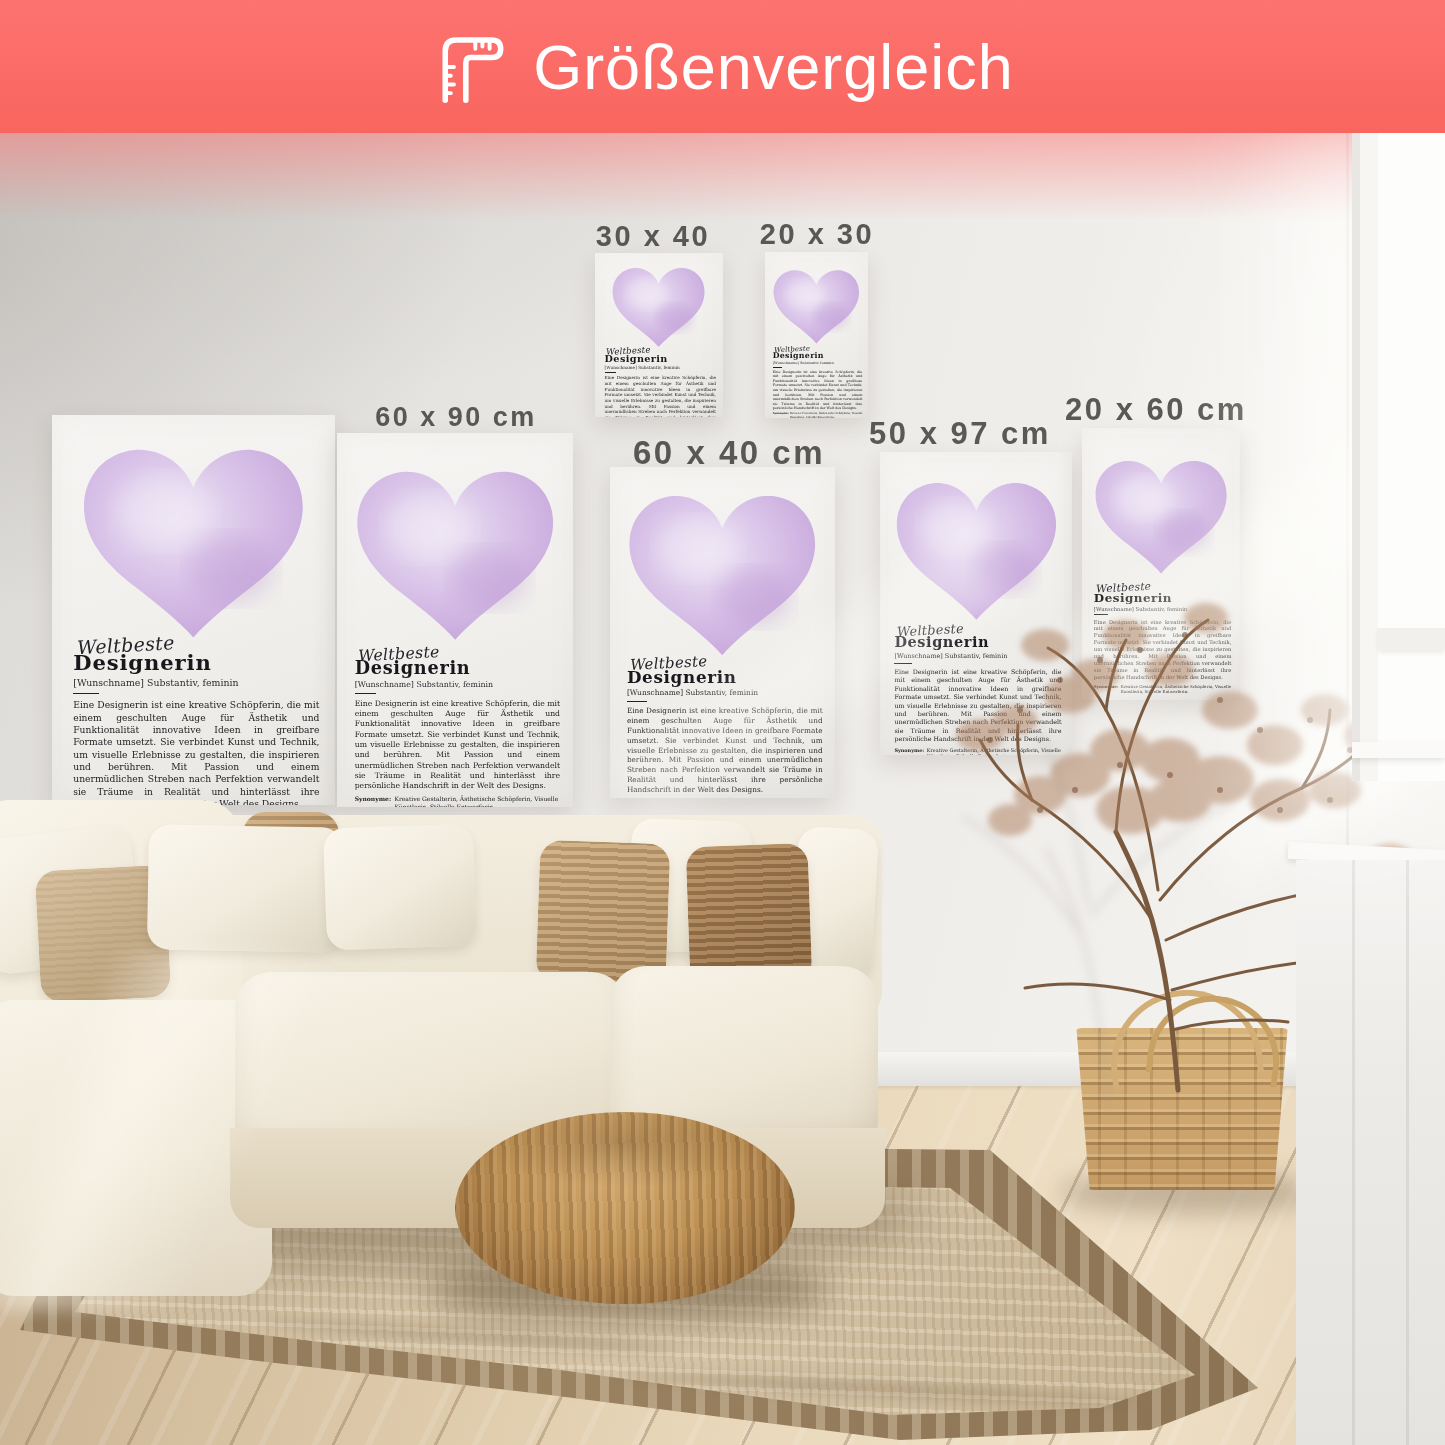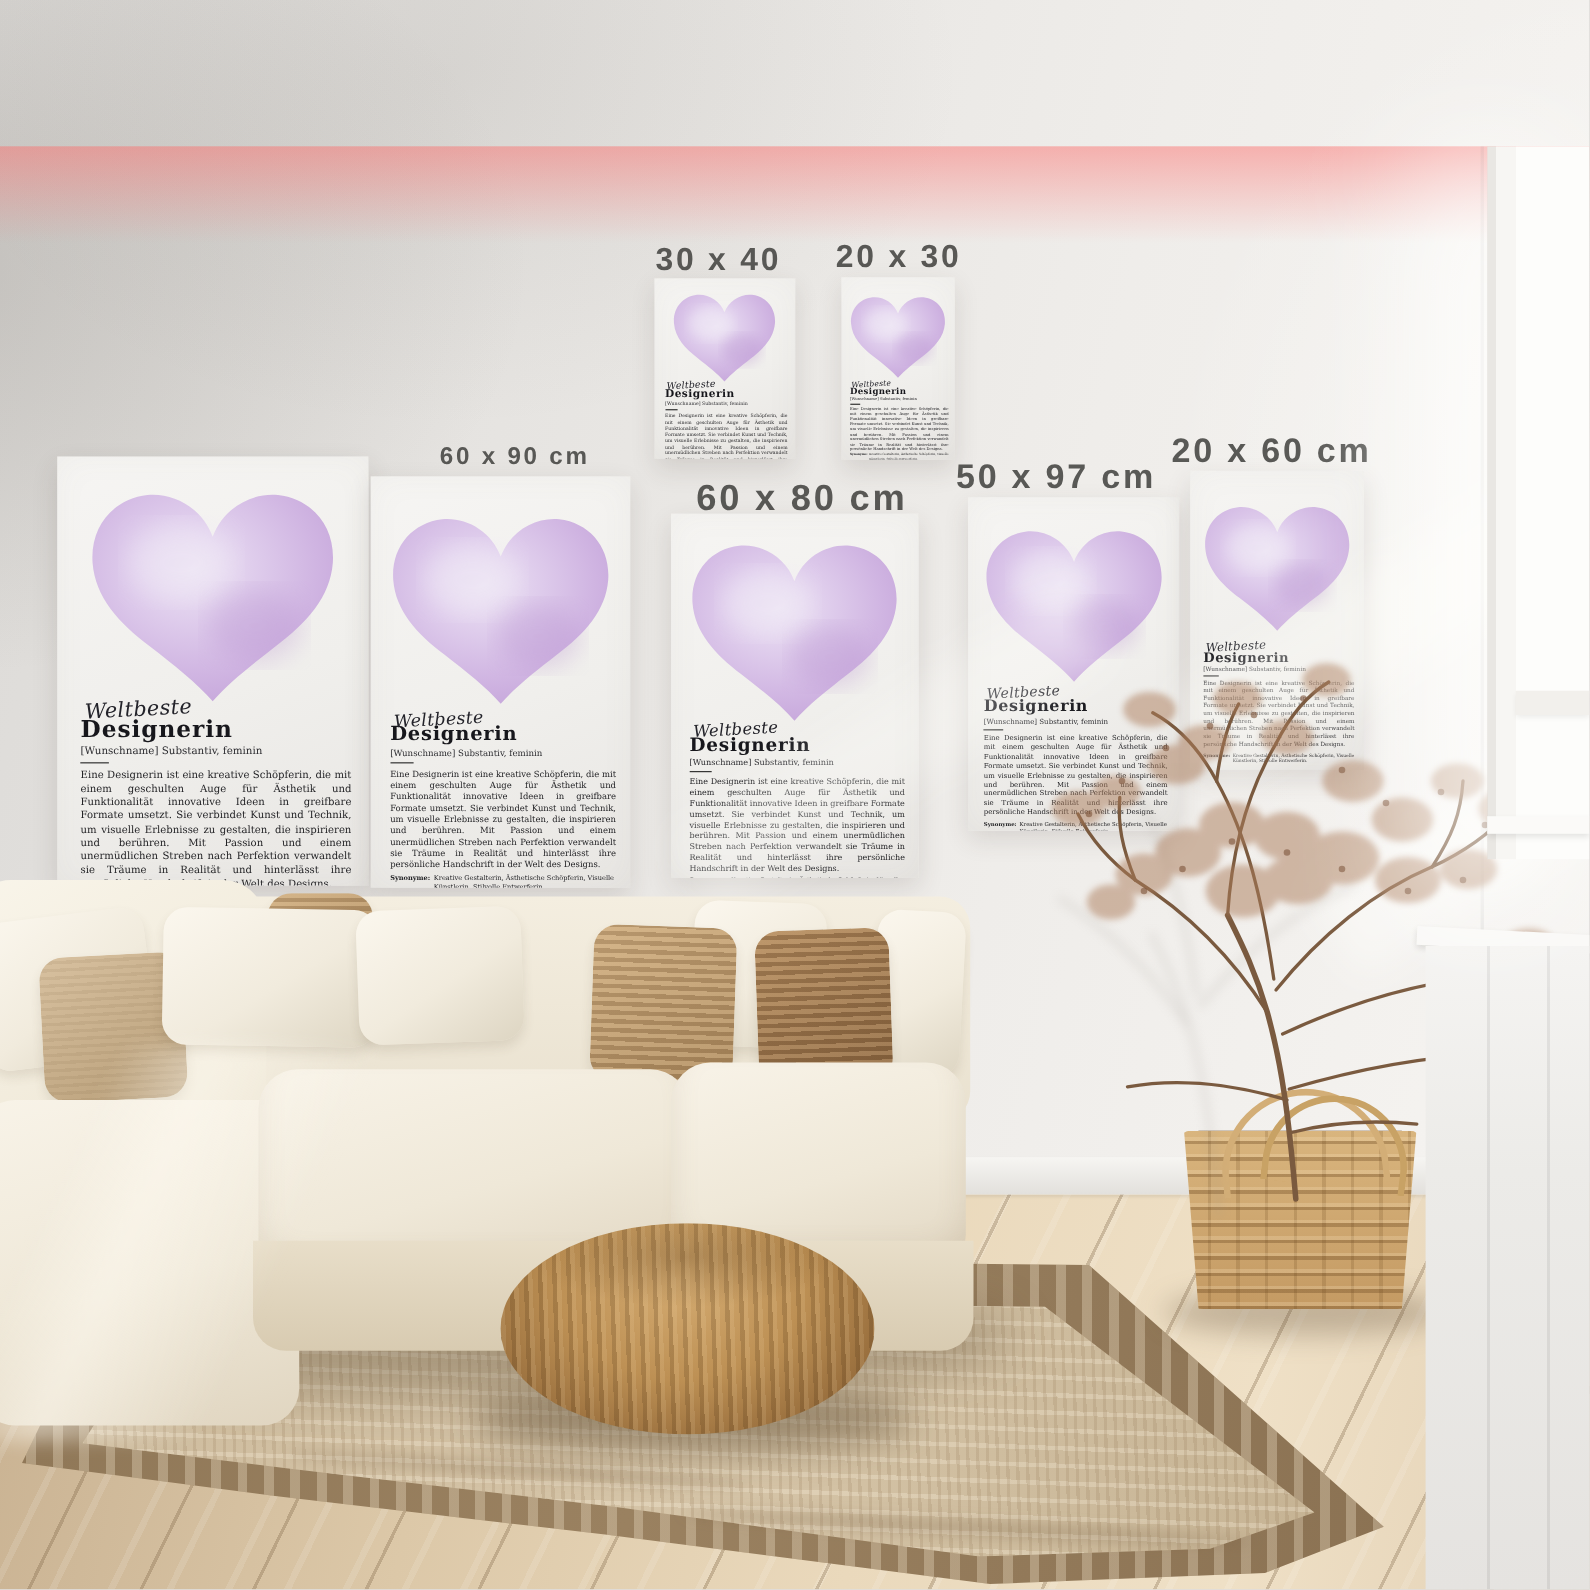--- a/index.html
+++ b/index.html
@@ -158,24 +158,24 @@
         <ellipse cx="38" cy="34" rx="20" ry="15" fill="#f0e9f6" opacity=".55" filter="url(#soft2)"></ellipse>
         <ellipse cx="66" cy="58" rx="18" ry="14" fill="#b48ccc" opacity=".30" filter="url(#soft2)"></ellipse>
       </symbol>
     </defs>
   </svg>
 
   <div class="abs" id="wall"></div>
   <div class="abs" id="banner-glow"></div>
   <div class="abs" id="corner-line"></div>
 
-  <div class="size-label" style="left:350px;top:402px;width:236px;font-size:22px">60 x 90 cm</div>
+  <div class="size-label" style="left:338px;top:402px;width:236px;font-size:27px">60 x 90 cm</div>
   <div class="size-label" style="left:578px;top:220px;width:150px;font-size:29px">30 x 40 cm</div>
   <div class="size-label" style="left:742px;top:218px;width:150px;font-size:29px">20 x 30 cm</div>
-  <div class="size-label" style="left:614px;top:434px;width:230px;font-size:33px">60 x 80 cm</div>
+  <div class="size-label" style="left:614px;top:434px;width:230px;font-size:33px">60 x 40 cm</div>
   <div class="size-label" style="left:845px;top:416px;width:230px;font-size:31px">50 x 97 cm</div>
   <div class="size-label" style="left:1041px;top:392px;width:230px;font-size:31px">20 x 60 cm</div>
 
   <div class="poster" style="left:52px;top:415px;width:283px;height:390px;font-size:9.2px">
     <div class="p-heart"><svg viewBox="0 0 100 92">
           <use href="#heart-sym"></use>
         </svg></div>
     <div class="p-text">
       <div class="p-script">Weltbeste</div>
       <div class="p-title">Designerin</div>
@@ -398,14 +398,24 @@
         <circle cx="475" cy="310" r="3"></circle>
     </g>
   </svg>
 
   <div class="abs" id="cab-lip" style="z-index:13"></div>
   <div class="abs" id="cabinet" style="z-index:13"></div>
   <div class="abs" id="window" style="z-index:13"></div>
   <div class="abs" id="sash" style="z-index:14"></div>
   <div class="abs" id="sill" style="z-index:14"></div>
 
+  <div class="abs" id="banner">
+    <svg width="76" height="76" viewBox="0 0 96 96">
+      <g stroke="#ffffff" fill="none" stroke-linecap="round" stroke-linejoin="round">
+        <path stroke-width="7" d="M18 90 V28 Q18 14 32 14 H76 Q88 14 88 25 Q88 36 77 36 H50 Q44 36 44 43 V90"></path>
+        <path stroke-width="5" d="M18 48 H29 M18 59 H25 M18 70 H29 M18 81 H25"></path>
+        <path stroke-width="5" d="M56 14 V25 M65 14 V22 M74 14 V25"></path>
+      </g>
+    </svg>
+    <span id="banner-title">Größenvergleich</span>
+  </div>
 
 </div>
 
 </body></html>

